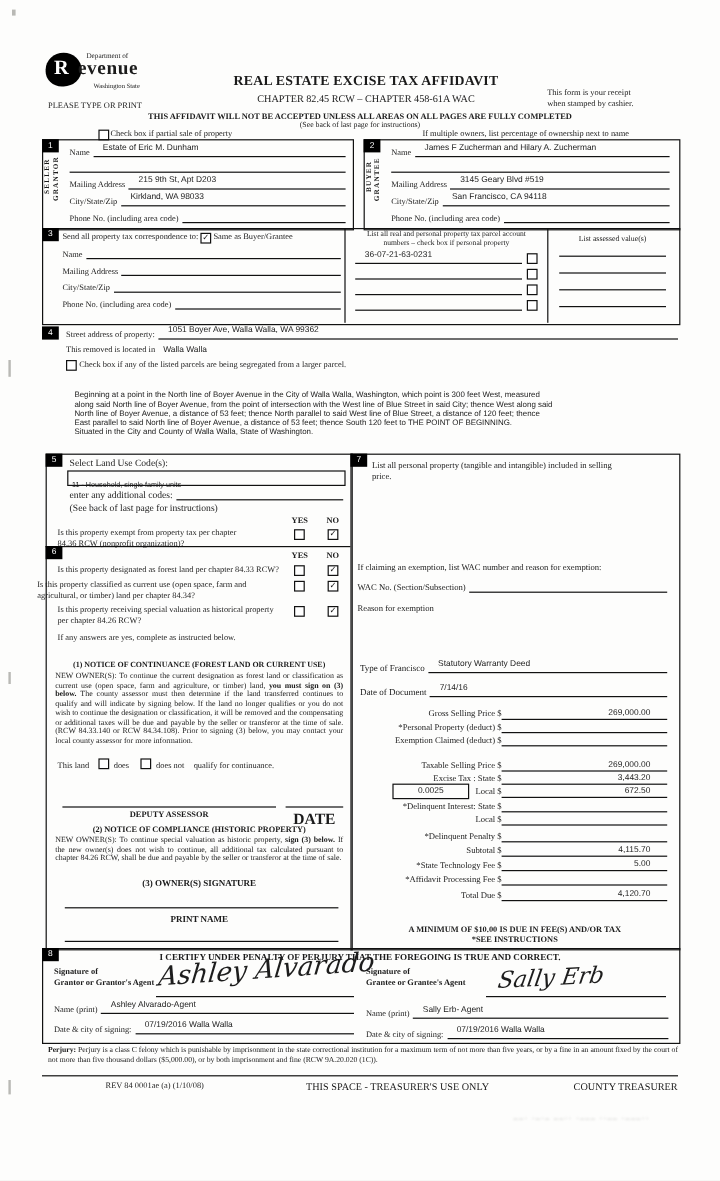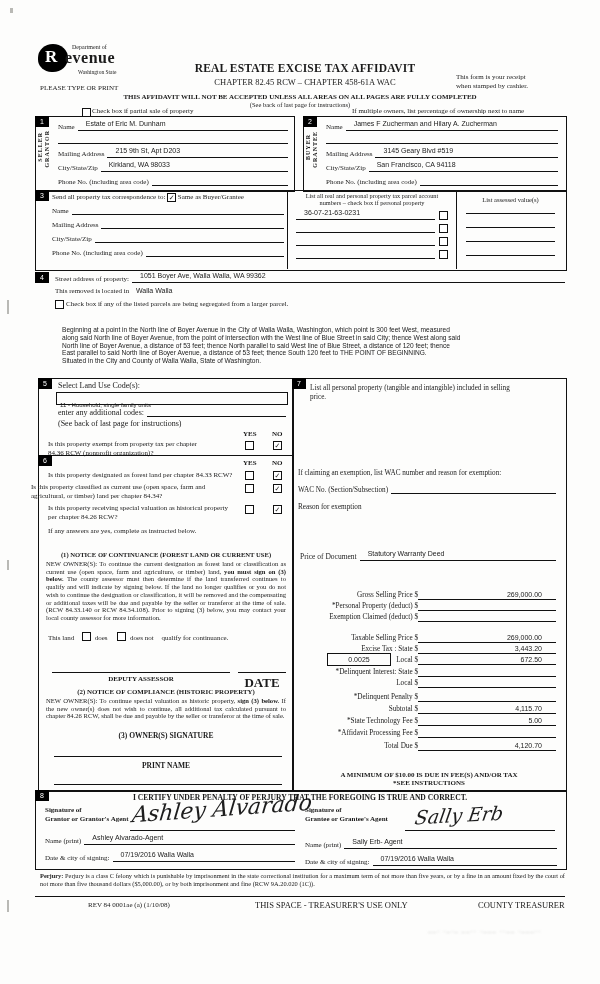--- a/index.html
+++ b/index.html
@@ -253,22 +253,26 @@
   <div class="abs pre" style="left:310px;top:384px;width:245px;font-size:7.2px;line-height:9px;">List all  personal property (tangible and intangible) included in selling
 price.</div>
   <div class="abs" style="left:298px;top:469px;width:262px;font-size:7.2px;">If claiming an exemption, list WAC number and reason for exemption:</div>
   <div class="abs frow" style="left:298px;top:482px;width:258px;height:12px;">
     <span style="font-size:7.2px;">WAC No. (Section/Subsection)</span>
     <span class="fill"></span>
   </div>
   <div class="abs" style="left:298px;top:503px;font-size:7.2px;">Reason for exemption</div>
 
   <div class="abs frow" style="left:300px;top:549px;width:256px;height:12px;">
-    <span style="font-size:7.5px;">Price of Document</span>
+    <span style="font-size:7.5px;">Type of Francisco</span>
     <span class="fill"><span class="val">Statutory Warranty Deed</span></span>
+  </div>
+  <div class="abs frow" style="left:300px;top:569px;width:256px;height:12px;">
+    <span style="font-size:7.5px;">Date of Document</span>
+    <span class="fill"><span class="val">7/14/16</span></span>
   </div>
 
   <div class="abs" style="left:298px;top:588px;width:258px;height:170px;">
     <div class="finrow" style="top:13px;">
         <span class="flabel">*Personal Property (deduct)  $</span>
         <span class="amt"></span>
       </div>
     <div class="finrow" style="top:2px;">
         <span class="flabel">Gross Selling Price  $</span>
         <span class="amt">269,000.00</span>

